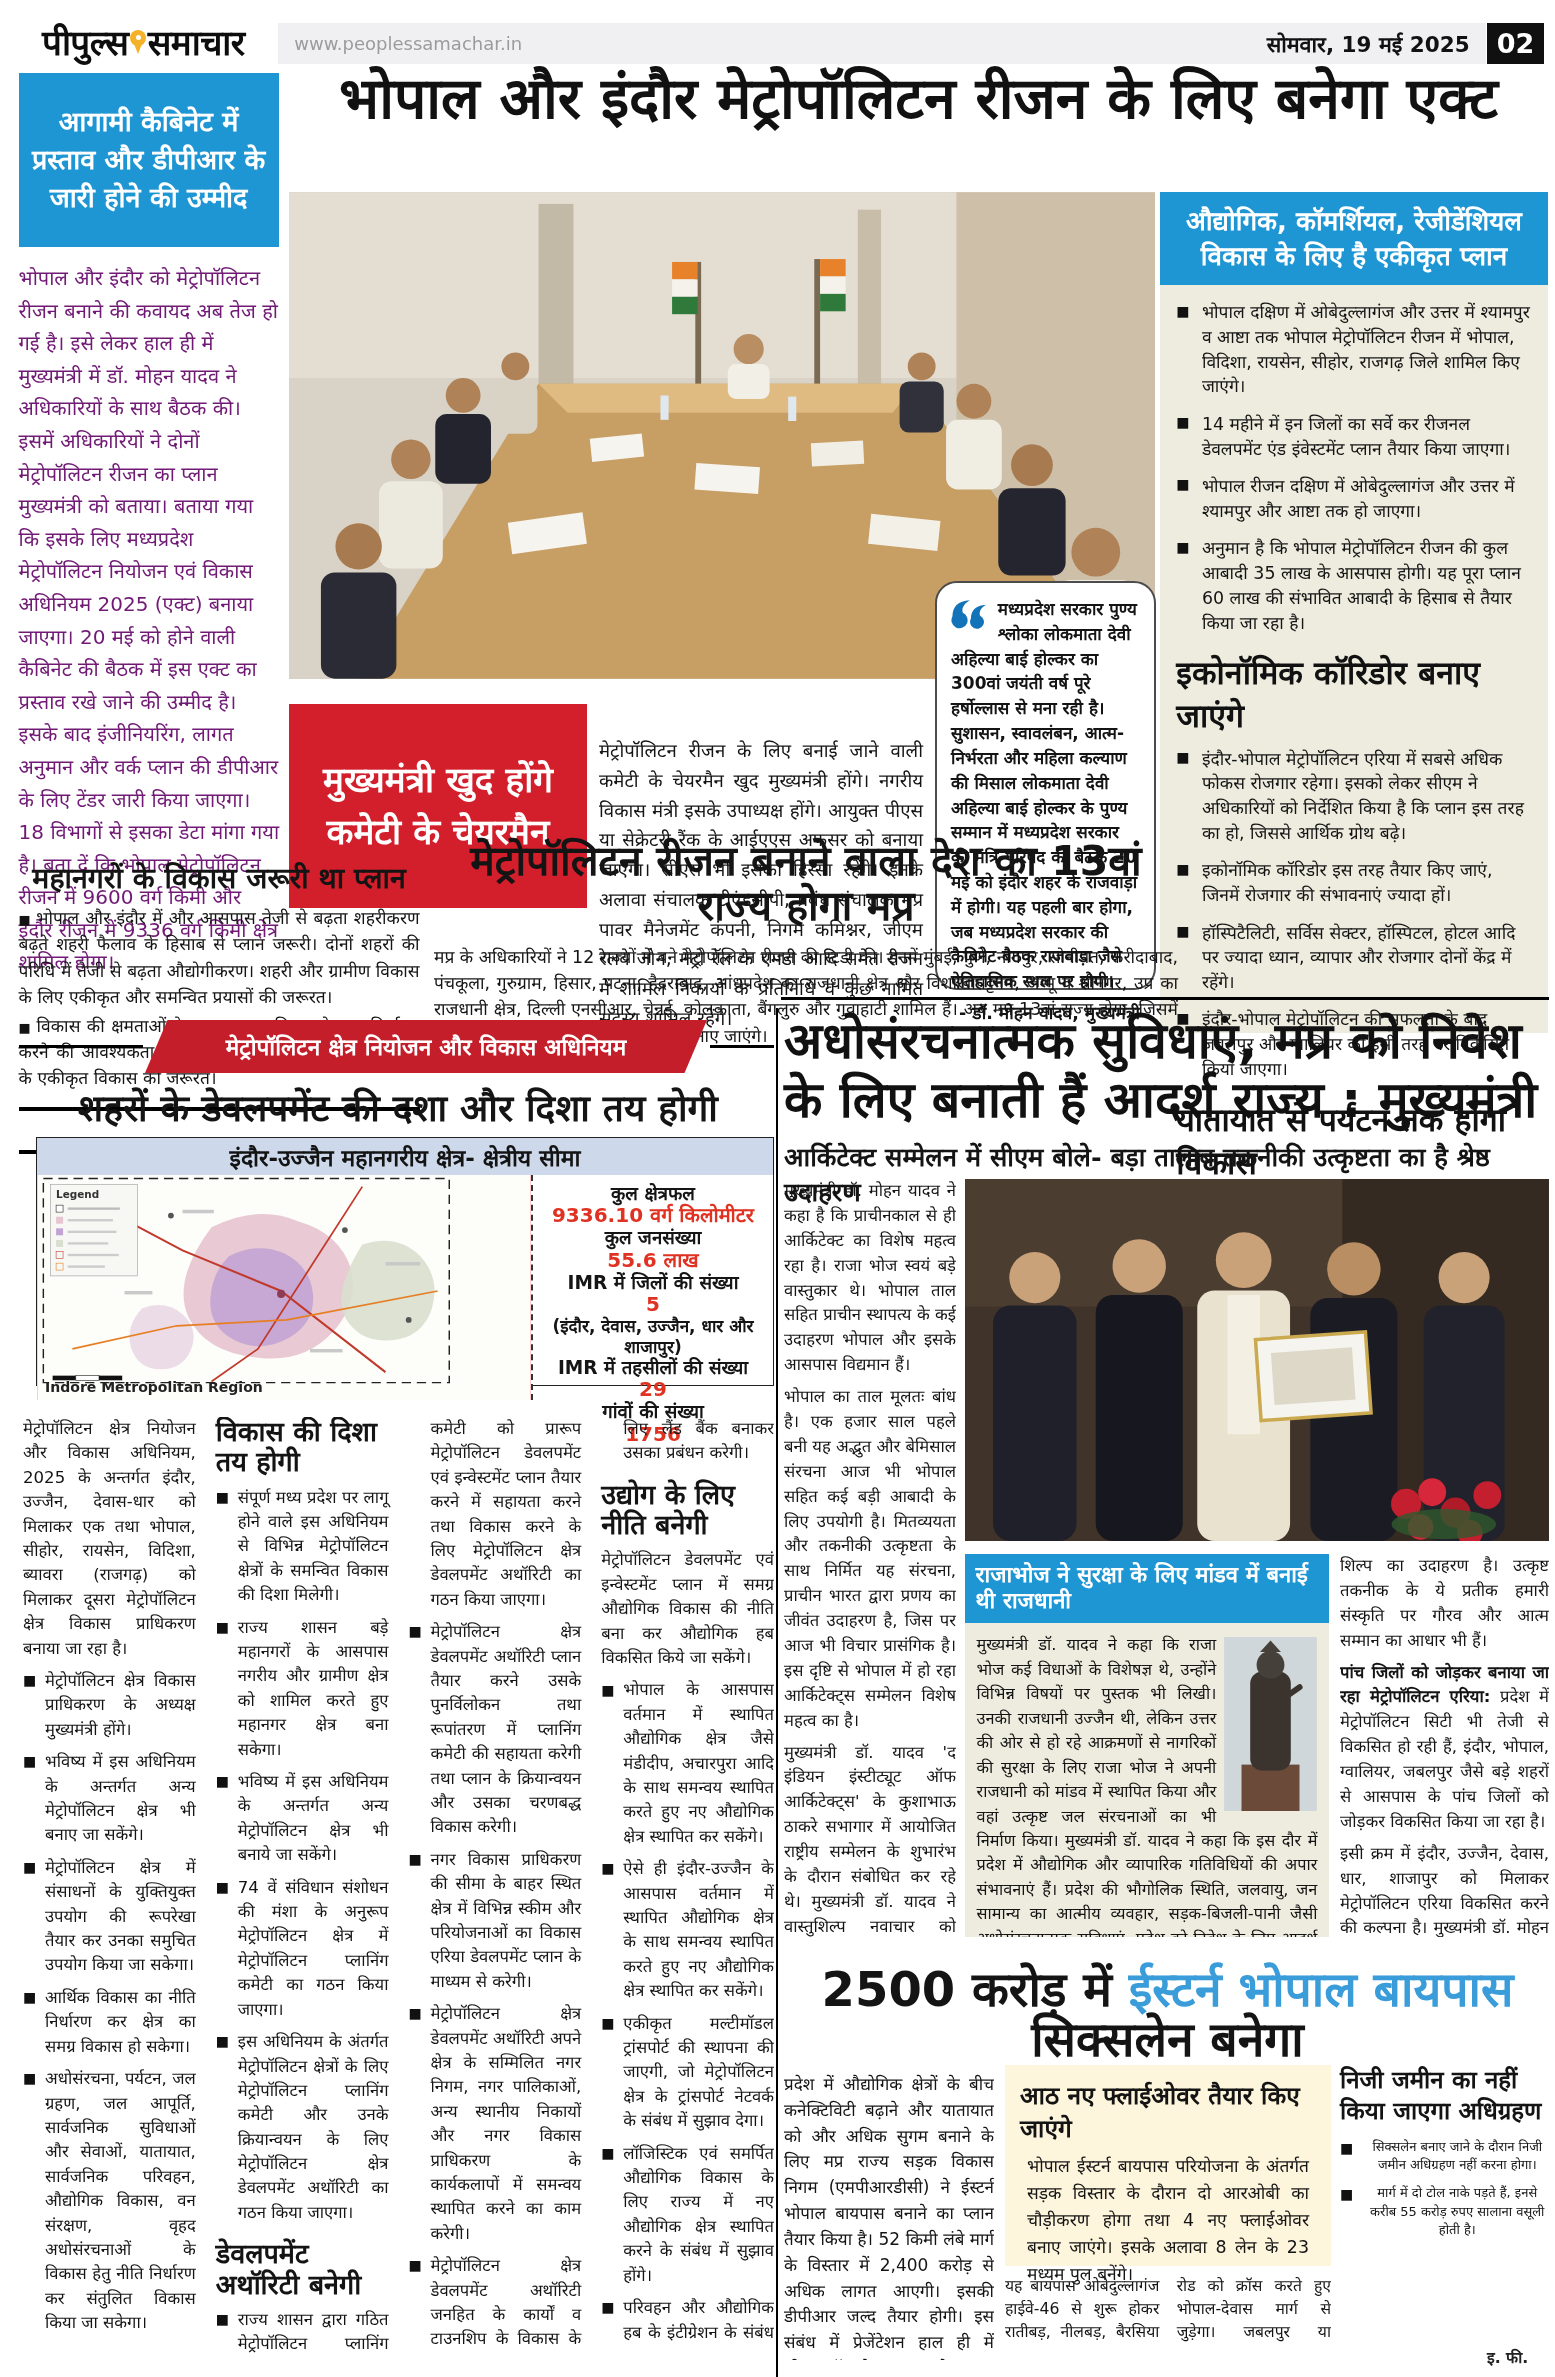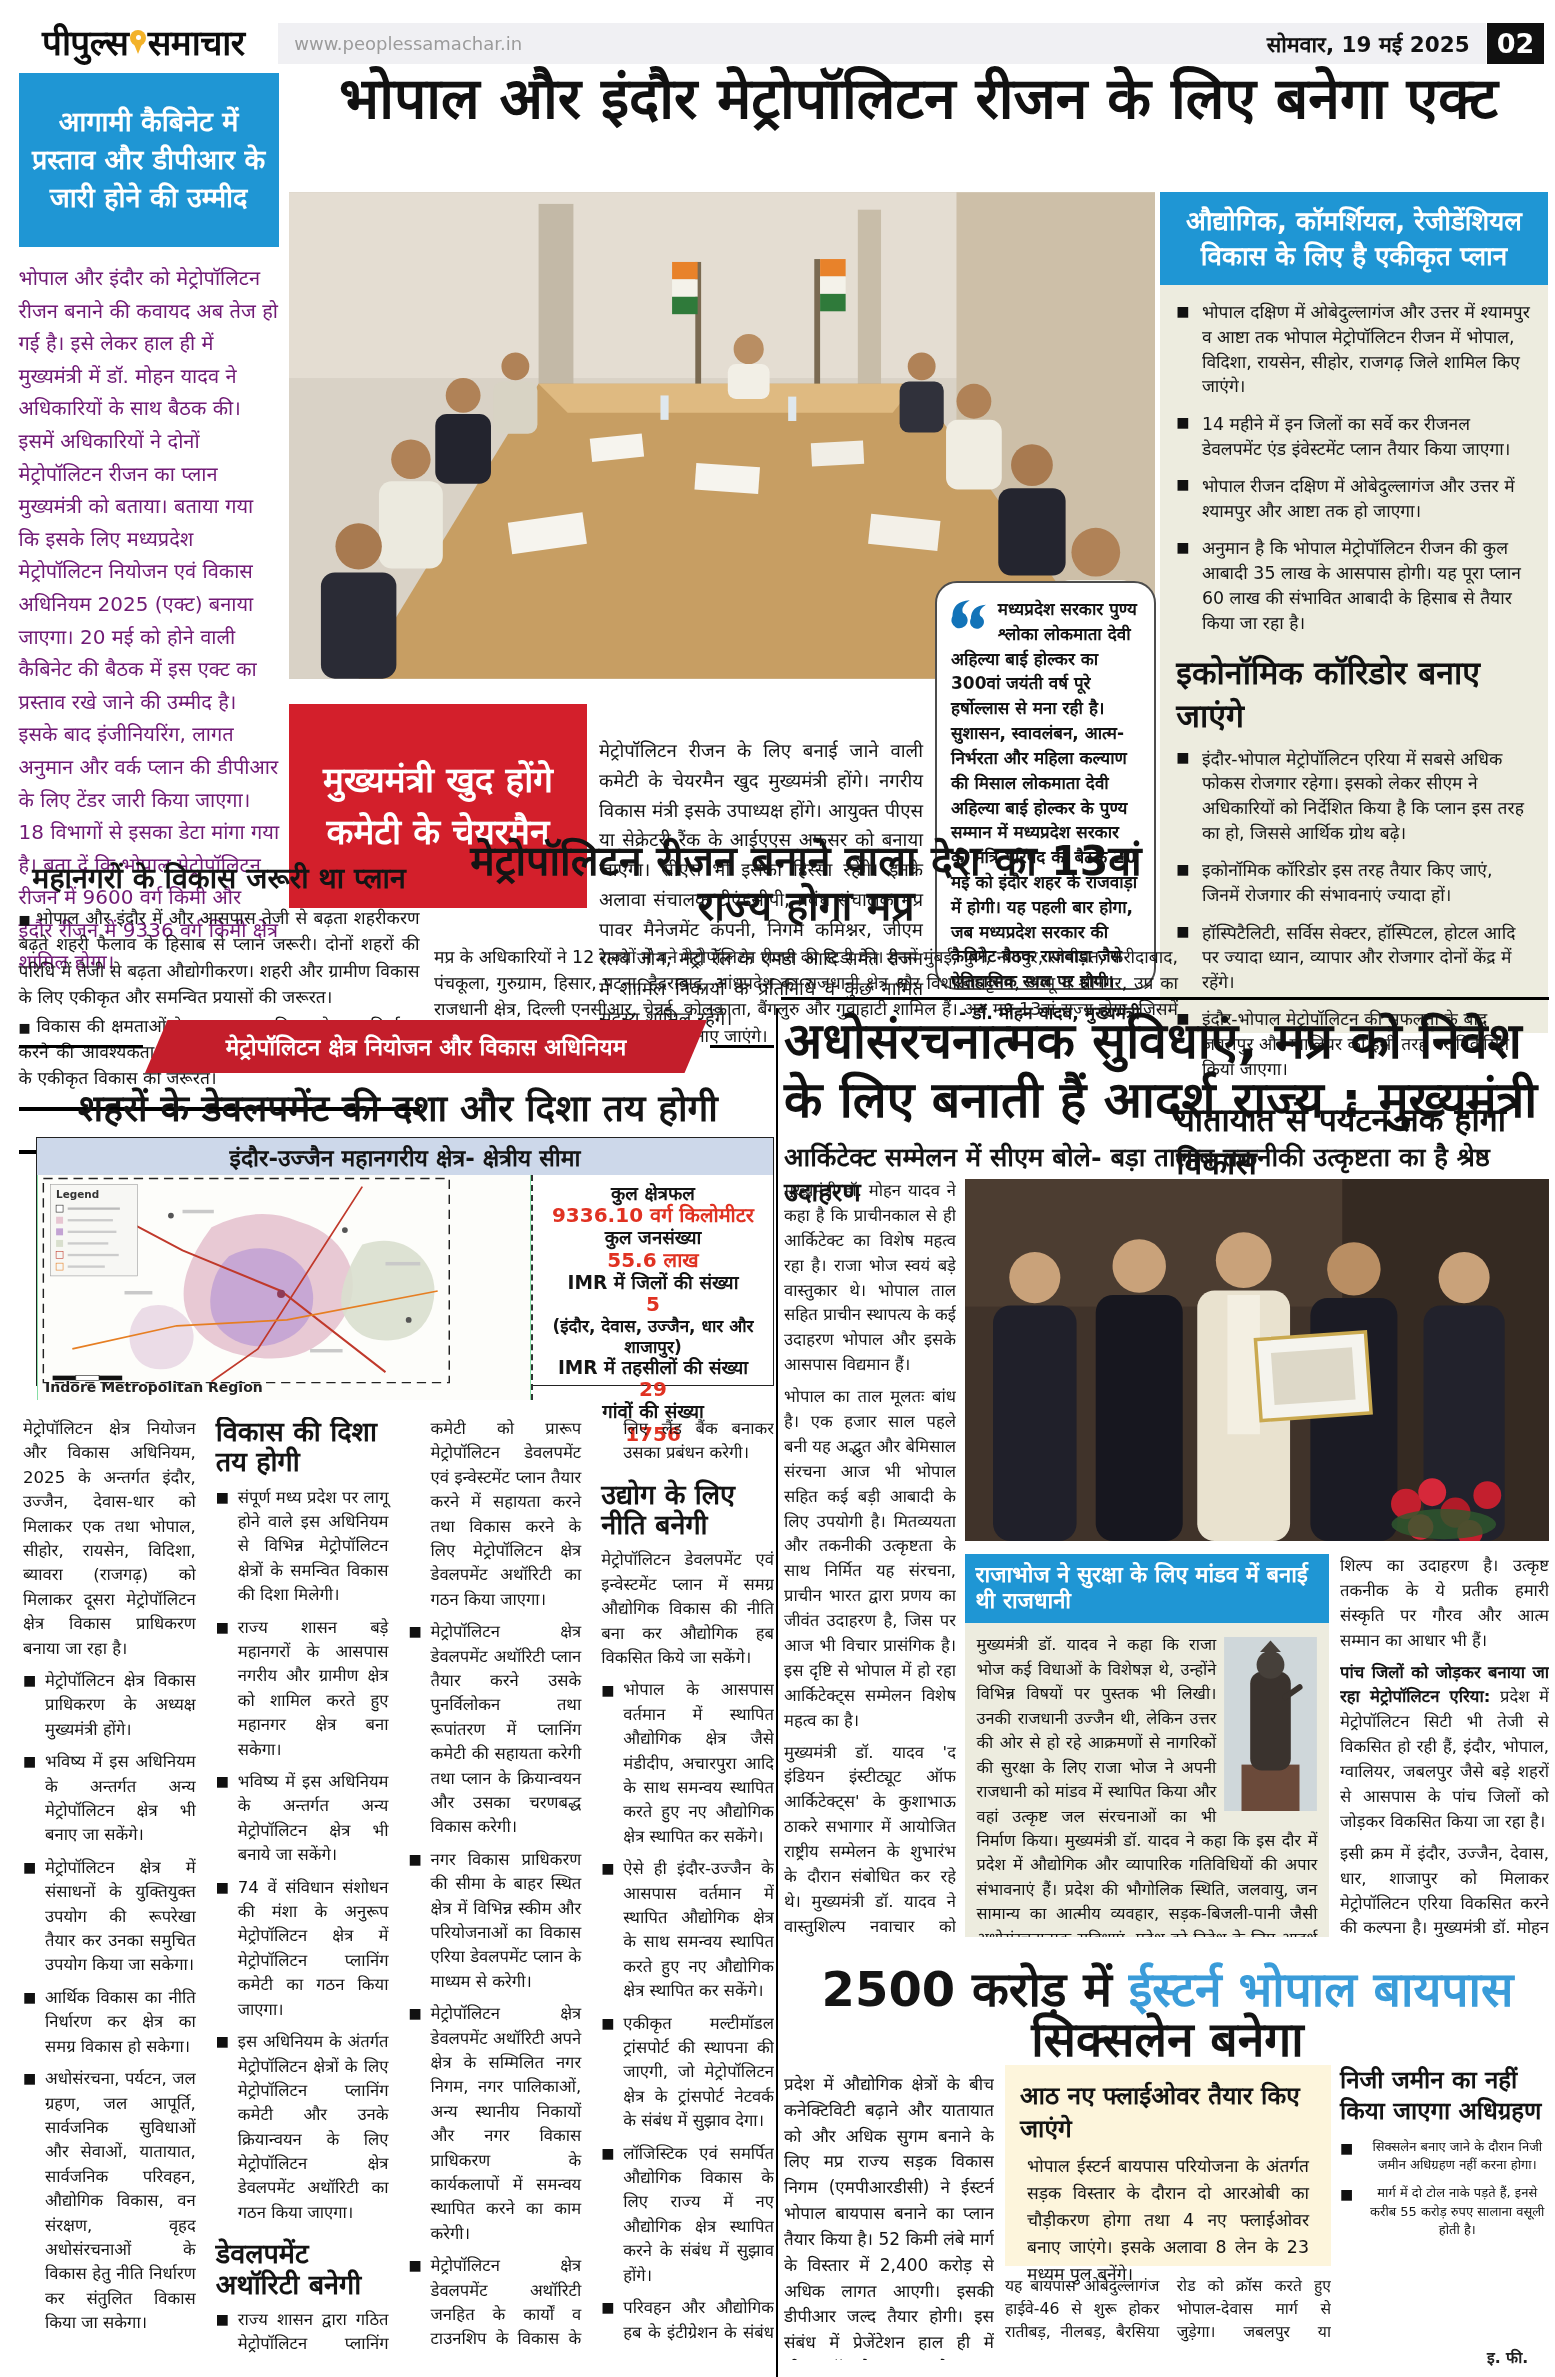--- a/index.html
+++ b/index.html
@@ -48,21 +48,21 @@
   .hr2{left:781px;top:997px;width:768px;height:2.9px;background:#000;}
   .vrule{left:776px;top:1008px;width:2.3px;height:1369px;background:#000;}
   
   .ribline{top:1045px;height:2.9px;background:#000;}
   .ribbon{left:145px;top:1020px;width:562px;height:53px;background:#c41e2b;clip-path:polygon(4% 0,100% 0,96% 100%,0 100%);display:flex;align-items:center;justify-content:center;}
   .ribbon span{color:#fff;font-size:22.6px;font-weight:800;}
   .act-hl{left:23px;top:1081px;width:750px;font-size:37px;font-weight:800;text-align:center;}
   .map-box{left:36px;top:1137px;width:738px;height:249px;border:1.7px solid #222;box-sizing:border-box;background:#fff;}
   .map-title{height:37px;background:#cdd8ea;display:flex;align-items:center;justify-content:center;font-size:23px;font-weight:800;}
   .map-flex{display:flex;height:225px;}
-  .map-draw{width:494px;position:relative;background:#22c55e;}
+  .map-draw{width:494px;position:relative;background:#fca5a5;}
   .map-region-label{position:absolute;left:8.1px;bottom:4.6px;font-size:14px;font-weight:800;color:#222;}
   .map-stats{flex:1;border-left:2.3px dashed #333;display:flex;flex-direction:column;justify-content:space-between;text-align:center;padding:8.1px 4.6px;box-sizing:border-box;}
   .stat .lb{font-size:18.6px;font-weight:800;color:#151515;line-height:1.15;}
   .stat .vl{font-size:20px;font-weight:800;color:#e03222;line-height:1.15;}
   .stat .nt{font-size:17px;font-weight:800;color:#151515;line-height:1.2;}
   .act-cols{left:23px;top:1417px;width:751px;height:945px;column-count:4;column-gap:20px;column-fill:auto;font-size:16.6px;line-height:1.47;text-align:justify;overflow:hidden;}
   .act-cols p{margin:0 0 8.1px;}
   .act-cols h3{font-size:27px;font-weight:800;line-height:1.12;margin:14px 0 8.1px;text-align:left;}
   .act-cols ul.sq li{font-size:16.6px;padding-left:22px;margin-bottom:8.1px;line-height:1.47;}
   

